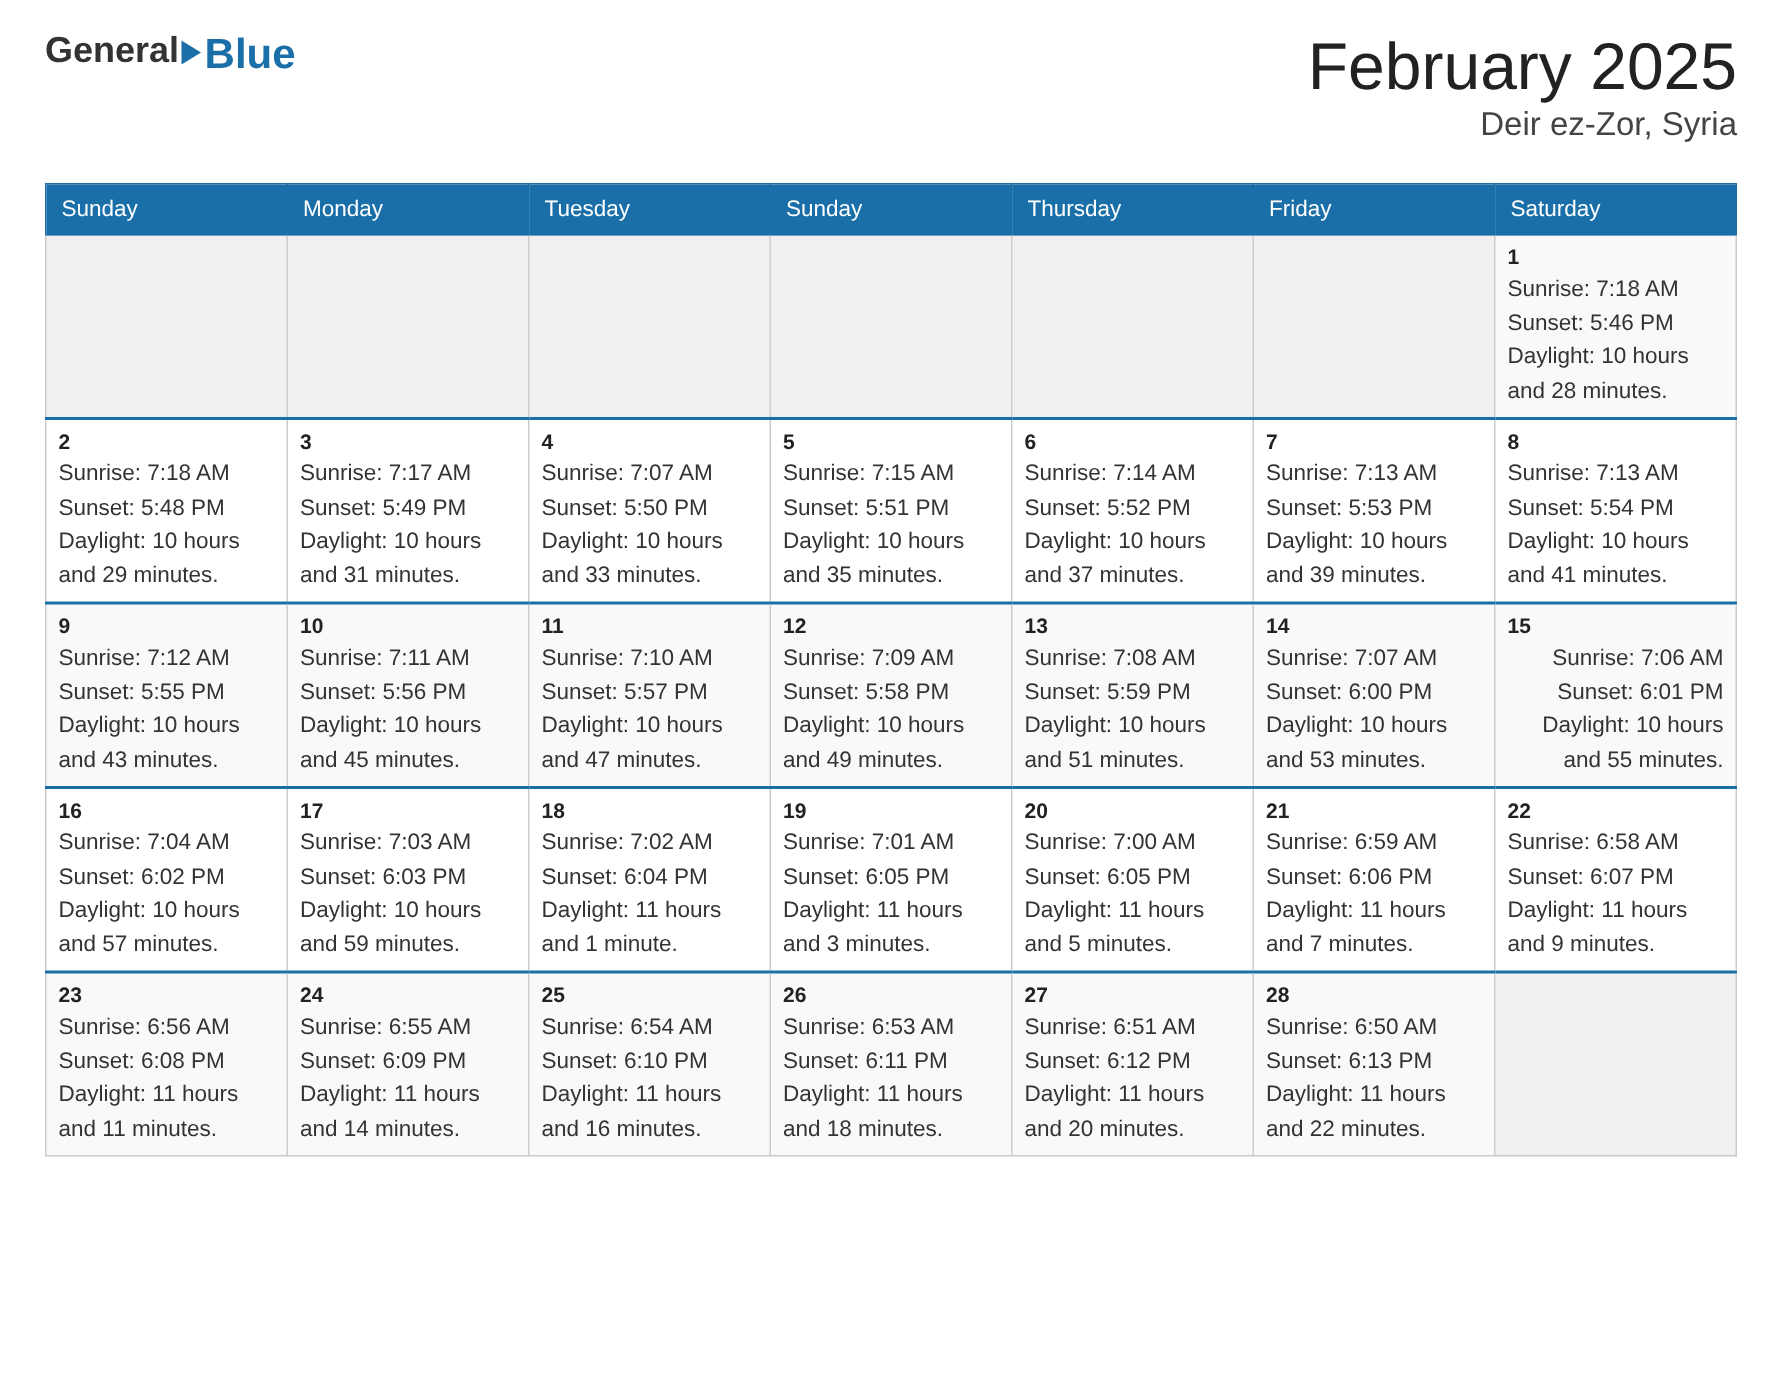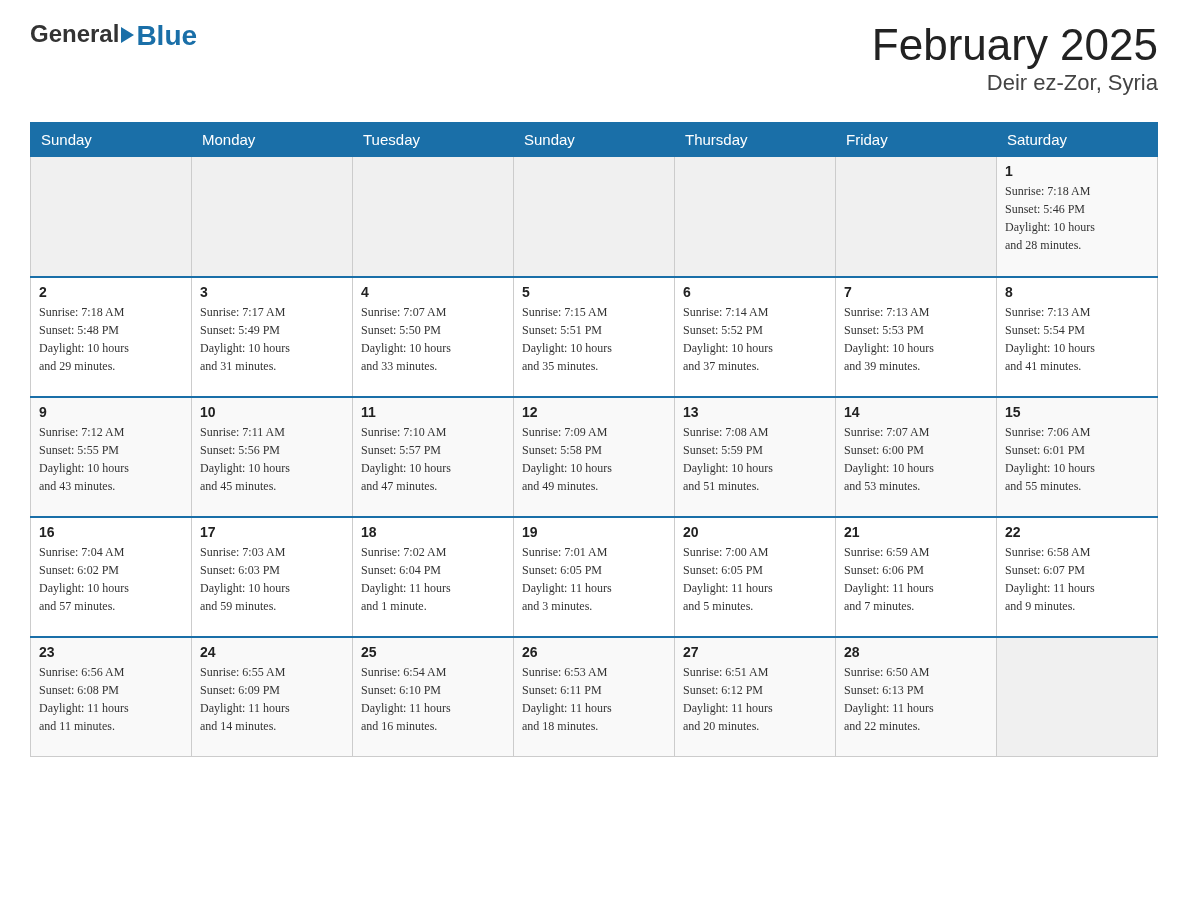--- a/index.html
+++ b/index.html
@@ -59,24 +59,23 @@
       background-color: #fff;
     }
     .day-number {
       font-size: 14px;
       font-weight: bold;
       color: #222;
       display: block;
       margin-bottom: 3px;
     }
     .day-info {
-      font-size: 12px;
+      font-size: 15px;
       color: #333;
       line-height: 1.5;
-      font-family: Liberation Serif, serif;
     }
     .empty-cell {
       background-color: #f0f0f0 !important;
     }
     .row-border td {
       border-top: 2px solid #1a6fa8;
     }
   </style>
 </head>
 <body>
@@ -214,21 +213,21 @@
         </td>
         <td>
           <span class="day-number">14</span>
           <div class="day-info" style="white-space: pre-line;">Sunrise: 7:07 AM
 Sunset: 6:00 PM
 Daylight: 10 hours
 and 53 minutes.</div>
         </td>
         <td>
           <span class="day-number">15</span>
-          <div class="day-info" style="white-space: pre-line;">Sunrise: 7:06 AM
+          <div class="day-info" style="white-space: pre-line; text-align: right;">Sunrise: 7:06 AM
 Sunset: 6:01 PM
 Daylight: 10 hours
 and 55 minutes.</div>
         </td>
       </tr>
       <tr class="row-border">
         <td>
           <span class="day-number">16</span>
           <div class="day-info" style="white-space: pre-line;">Sunrise: 7:04 AM
 Sunset: 6:02 PM

